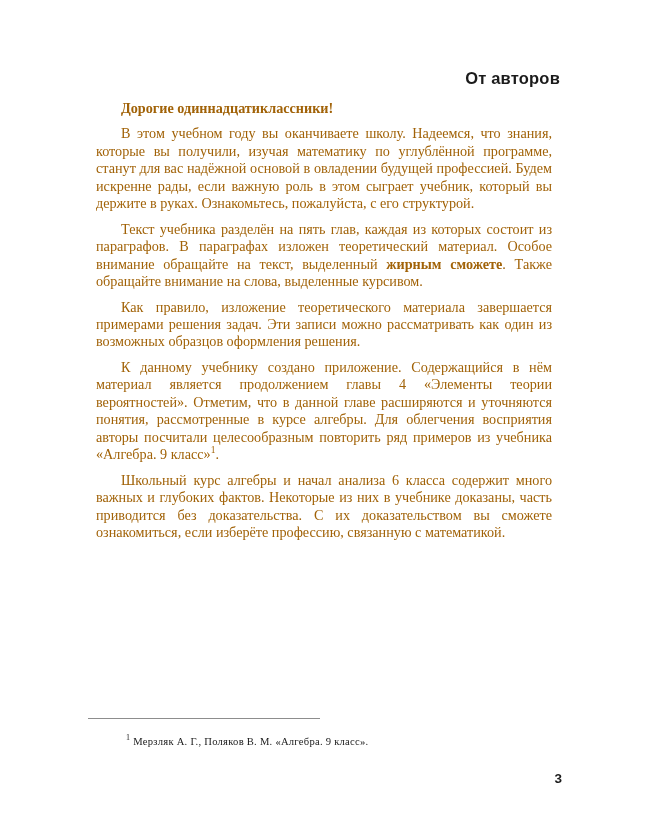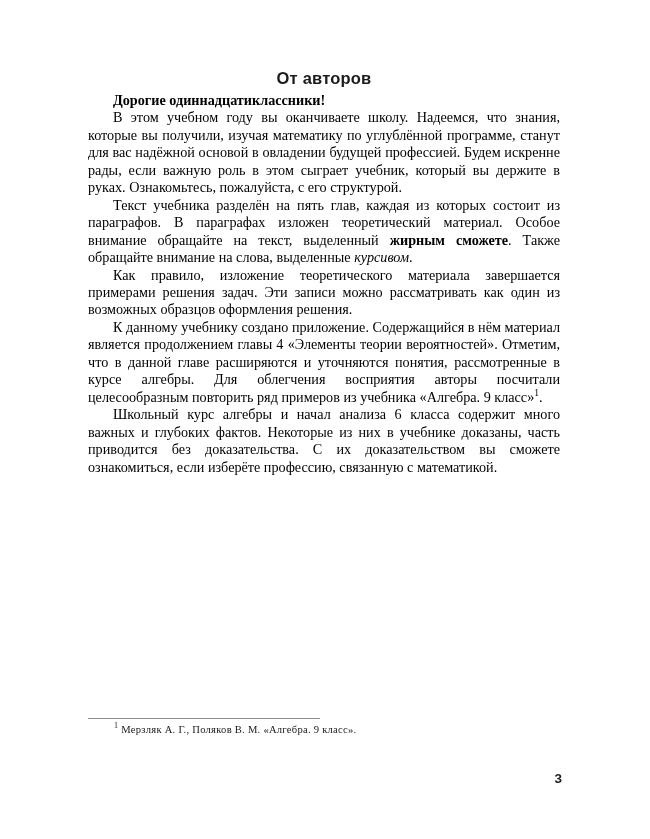--- a/index.html
+++ b/index.html
@@ -18,49 +18,49 @@
     color: #1b1b1b;
     box-sizing: border-box;
   }
 
   
   .page-title {
     position: absolute;
     left: 88px;
     top: 58px;
     width: 472px;
-    text-align: center;
+    text-align: right;
     font-family: "Liberation Sans", "DejaVu Sans", sans-serif;
     font-weight: bold;
     font-size: 16.5px;
     letter-spacing: 0.2px;
     color: #1b1b1b;
   }
 
   
   .body-col {
     position: absolute;
     left: 88px;
     top: 92px;
     width: 472px;
   }
 
   .para {
-    margin: 0;
+    margin: 8px;
     text-align: justify;
     text-justify: inter-word;
     font-size: 14.2px;
     line-height: 17.45px;
     text-indent: 25px;
     hyphens: manual;
-    color: #000000;
+    color: #a16207;
   }
 
   .b { font-weight: bold; }
-  .i { font-style: italic; }
+  .i { }
 
   sup.fn {
     font-size: 9.5px;
     vertical-align: super;
     line-height: 0;
   }
 
   
   .footnote-area {
     position: absolute;
@@ -72,21 +72,21 @@
     width: 232px;
     height: 1px;
     background: #8d8d8d;
     margin: 0 0 4px 0;
   }
   .footnote-text {
     font-size: 10.6px;
     line-height: 14px;
     color: #1b1b1b;
     letter-spacing: 0.25px;
-    margin: 4px;
+    margin: 16px;
     padding-left: 22px;
   }
   .footnote-text sup {
     font-size: 8px;
     vertical-align: super;
     line-height: 0;
   }
 
   
   .page-number {

